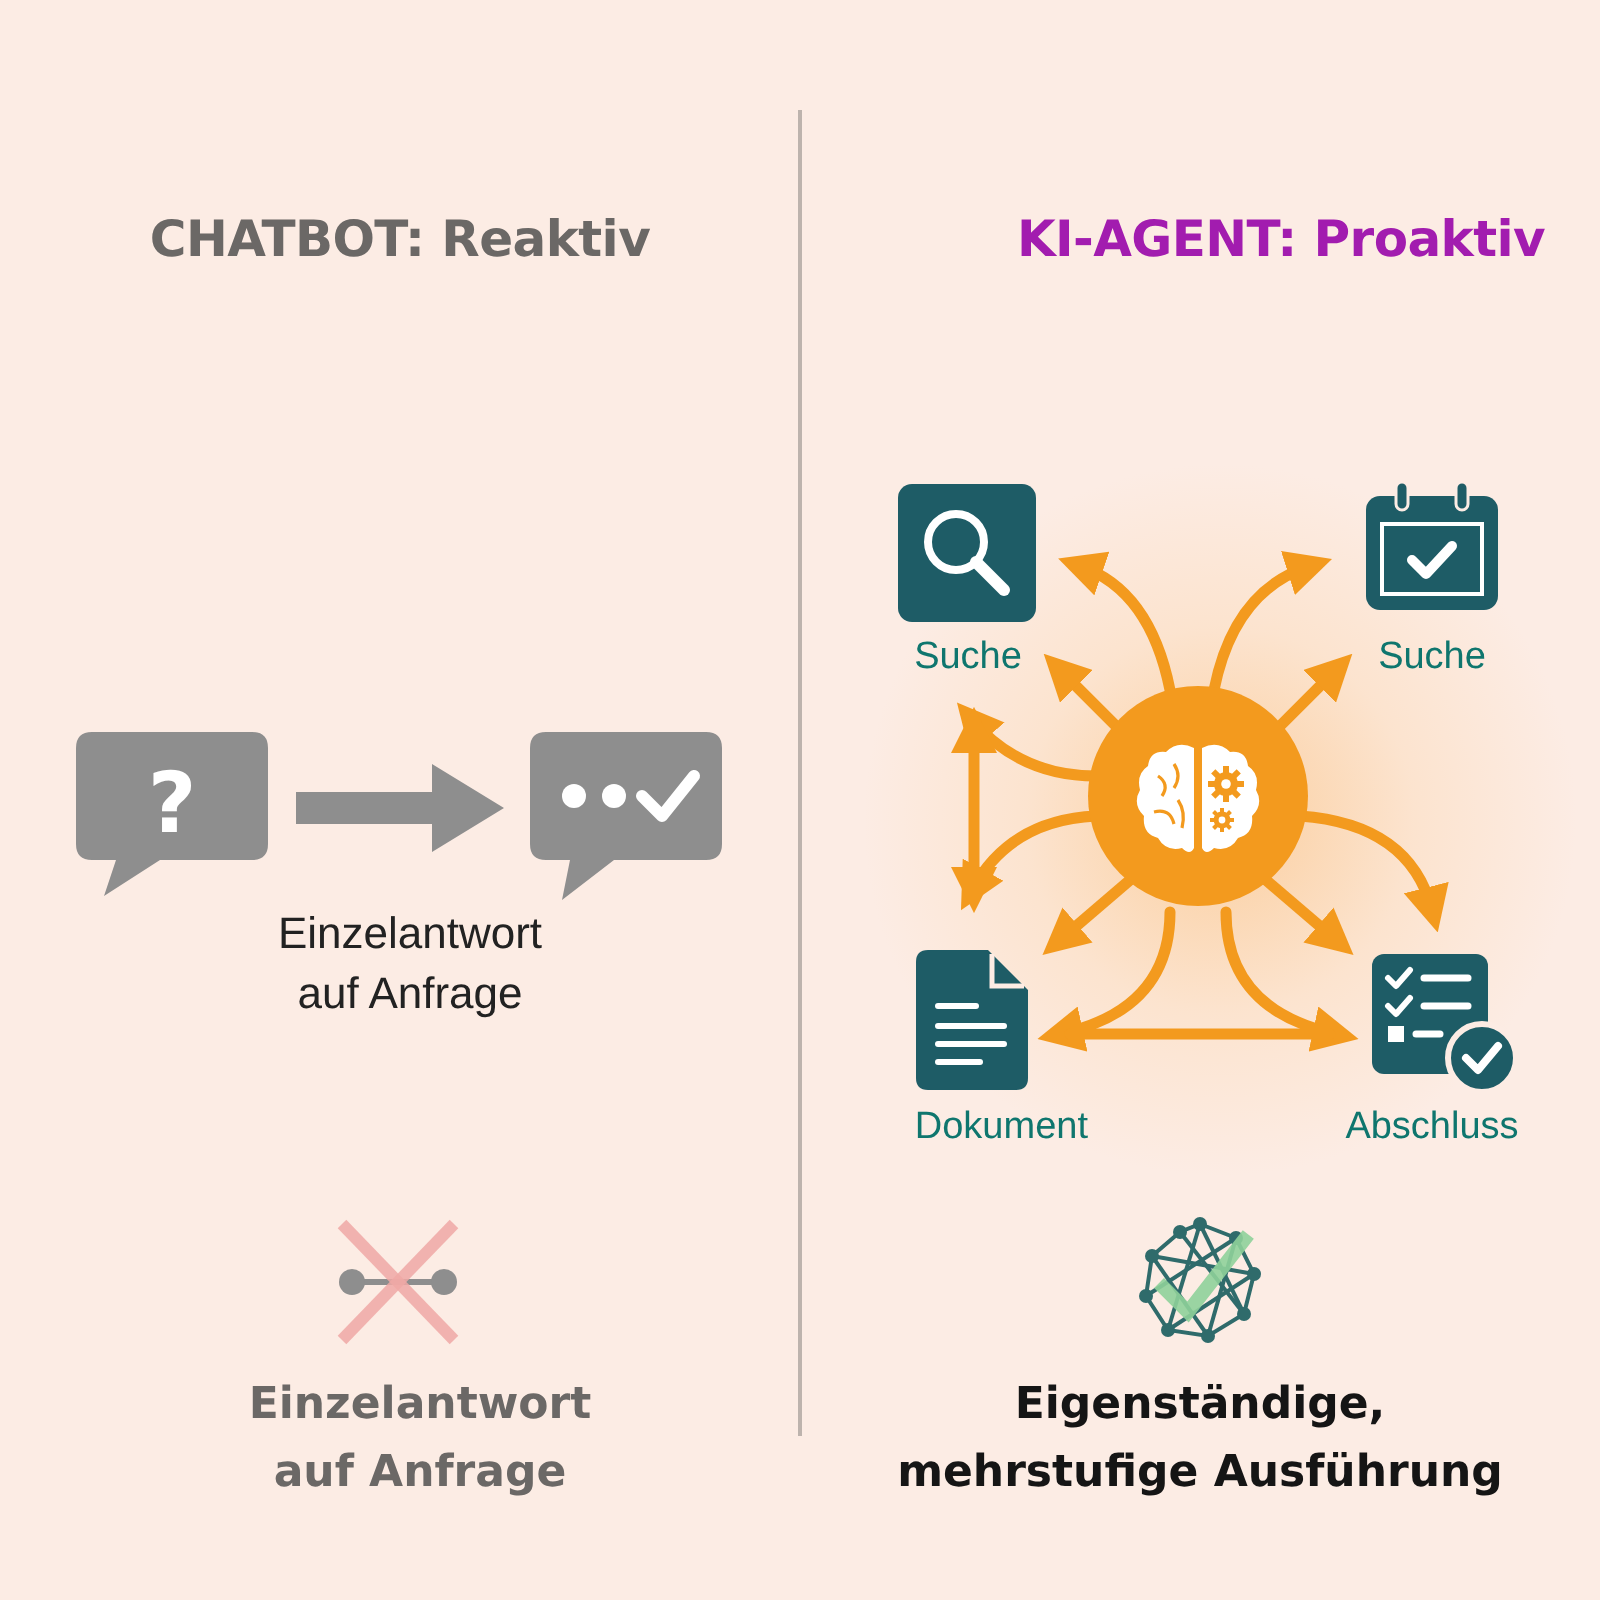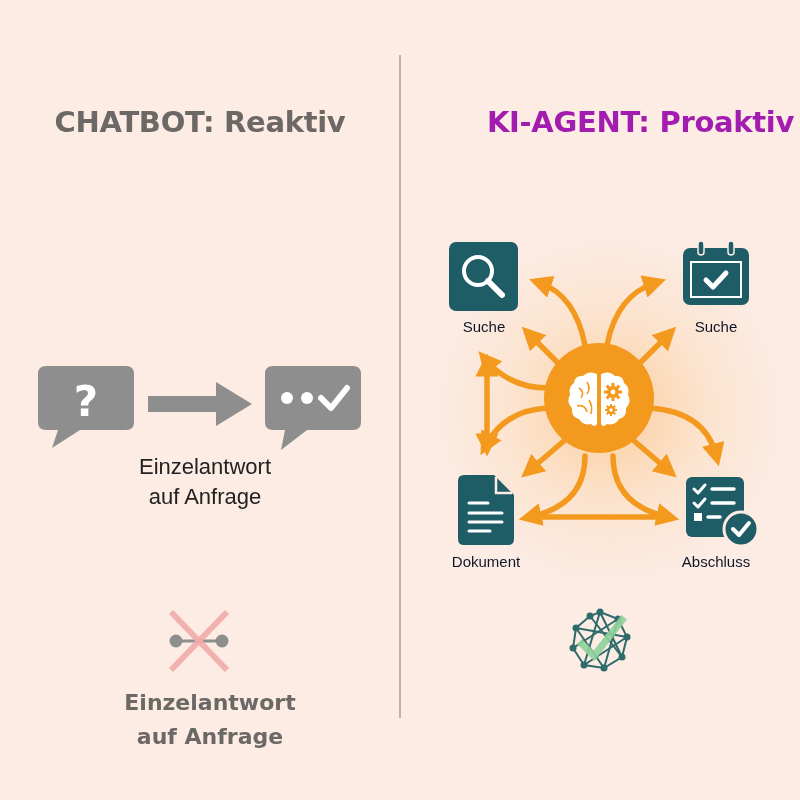--- a/index.html
+++ b/index.html
@@ -5,34 +5,34 @@
   html, body { margin:0; padding:0; }
   body {
     width:800px; height:800px; overflow:hidden;
     background:#fcece4;
     font-family:"Liberation Sans", sans-serif;
     position:relative;
   }
   .abs { position:absolute; }
   .title {
     font-family:"DejaVu Sans", sans-serif;
-    font-weight:bold; font-size:29px; text-align:center; letter-spacing:-0.3px;
+    font-weight:bold; font-size:25px; text-align:center; letter-spacing:-0.3px;
   }
   #left-title { left:0; width:400px; top:105px; color:#6b6866; }
   #right-title { left:400px; width:481px; top:105px; color:#a21caf; }
   #divider { left:399px; top:55px; width:2px; height:663px; background:#bdb3ad; }
   .caption { text-align:center; font-size:22px; line-height:30px; color:#222; }
   #left-caption { left:100px; width:210px; top:452px; }
   .footer {
     font-family:"DejaVu Sans", sans-serif;
     font-weight:bold; font-size:22px; line-height:34px; text-align:center;
   }
   #left-footer { left:70px; width:280px; top:686px; color:#6b6866; }
   #right-footer { left:400px; width:400px; top:686px; color:#151515; }
-  .node-label { font-size:15px; color:#0f172a; text-align:center; width:140px; }
+  .node-label { font-size:19px; color:#0f766e; text-align:center; width:140px; }
   #glow {
     left:430px; top:230px; width:360px; height:360px; border-radius:50%;
     background:radial-gradient(circle, rgba(250,190,120,0.65) 0%, rgba(252,215,175,0.4) 38%, rgba(252,236,228,0) 70%);
   }
 </style>
 </head>
 <body>
 
 <div id="divider" class="abs"></div>
 
@@ -137,21 +137,21 @@
 <div class="abs node-label" style="left:646px;top:318px;">Suche</div>
 
 <svg class="abs" style="left:458px;top:475px;" width="56" height="70" viewBox="0 0 56 70">
   <path d="M6 0 H36 L56 20 V64 Q56 70 50 70 H6 Q0 70 0 64 V6 Q0 0 6 0 Z" fill="#1e5c66"></path>
   <path d="M38 2 V18 H54" fill="none" stroke="#fcece4" stroke-width="2.5"></path>
   <line x1="11" y1="28" x2="30" y2="28" stroke="#ffffff" stroke-width="3" stroke-linecap="round"></line>
   <line x1="11" y1="38" x2="44" y2="38" stroke="#ffffff" stroke-width="3" stroke-linecap="round"></line>
   <line x1="11" y1="47" x2="44" y2="47" stroke="#ffffff" stroke-width="3" stroke-linecap="round"></line>
   <line x1="11" y1="56" x2="32" y2="56" stroke="#ffffff" stroke-width="3" stroke-linecap="round"></line>
 </svg>
-<div class="abs node-label" style="left:416px;top:553px;">Dokument</div>
+<div class="abs node-label" style="left:404px;top:553px;text-align:right;">Dokument</div>
 
 <svg class="abs" style="left:686px;top:477px;" width="75" height="70" viewBox="0 0 75 70">
   <rect x="0" y="0" width="58" height="60" rx="6" fill="#1e5c66"></rect>
   <polyline points="8,12 12,16 19,8" fill="none" stroke="#ffffff" stroke-width="3" stroke-linecap="round" stroke-linejoin="round"></polyline>
   <line x1="26" y1="12" x2="48" y2="12" stroke="#ffffff" stroke-width="3.5" stroke-linecap="round"></line>
   <polyline points="8,26 12,30 19,22" fill="none" stroke="#ffffff" stroke-width="3" stroke-linecap="round" stroke-linejoin="round"></polyline>
   <line x1="26" y1="26" x2="48" y2="26" stroke="#ffffff" stroke-width="3.5" stroke-linecap="round"></line>
   <rect x="8" y="36" width="8" height="8" fill="#ffffff"></rect>
   <line x1="22" y1="40" x2="34" y2="40" stroke="#ffffff" stroke-width="3.5" stroke-linecap="round"></line>
   <circle cx="55" cy="52" r="17" fill="#1e5c66" stroke="#fcece4" stroke-width="3"></circle>
@@ -179,13 +179,15 @@
       <circle cx="37" cy="60" r="3.5"></circle>
       <circle cx="17" cy="57" r="3.5"></circle>
     <circle cx="6" cy="40" r="3.5"></circle>
       <circle cx="9" cy="20" r="3.5"></circle>
       <circle cx="23" cy="8" r="3.5"></circle>
   </g>
   <polyline points="15,36 27,48 55,12" fill="none" stroke="#8fd19a" stroke-width="7" stroke-linecap="square" stroke-linejoin="miter" opacity="0.9"></polyline>
 </svg>
 
 <div id="right-footer" class="abs footer">
+  <div>Eigenständige,</div>
+  <div>mehrstufige Ausführung</div>
 </div>
 
 </body></html>

